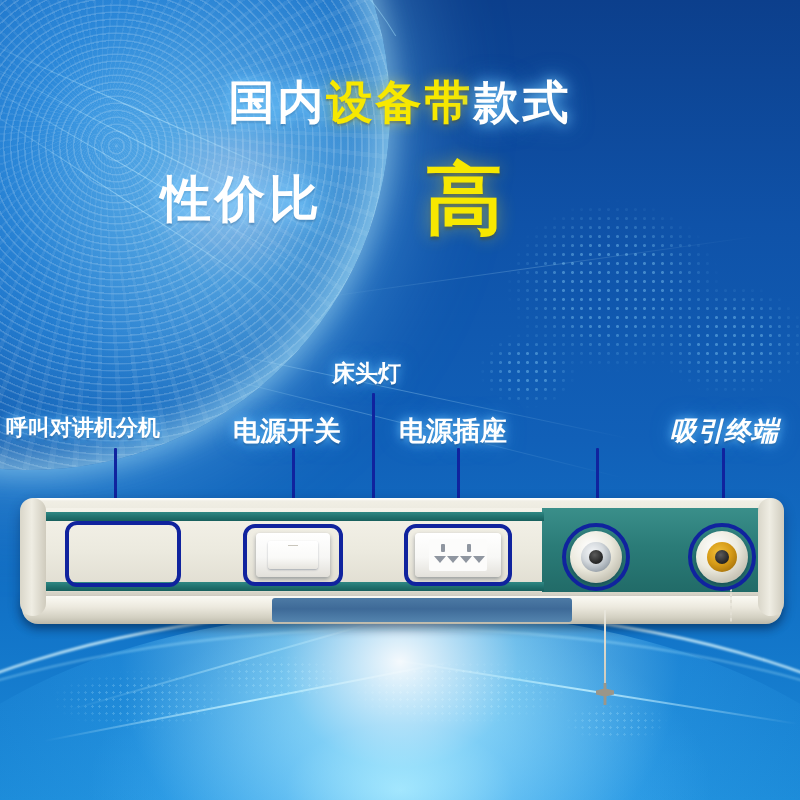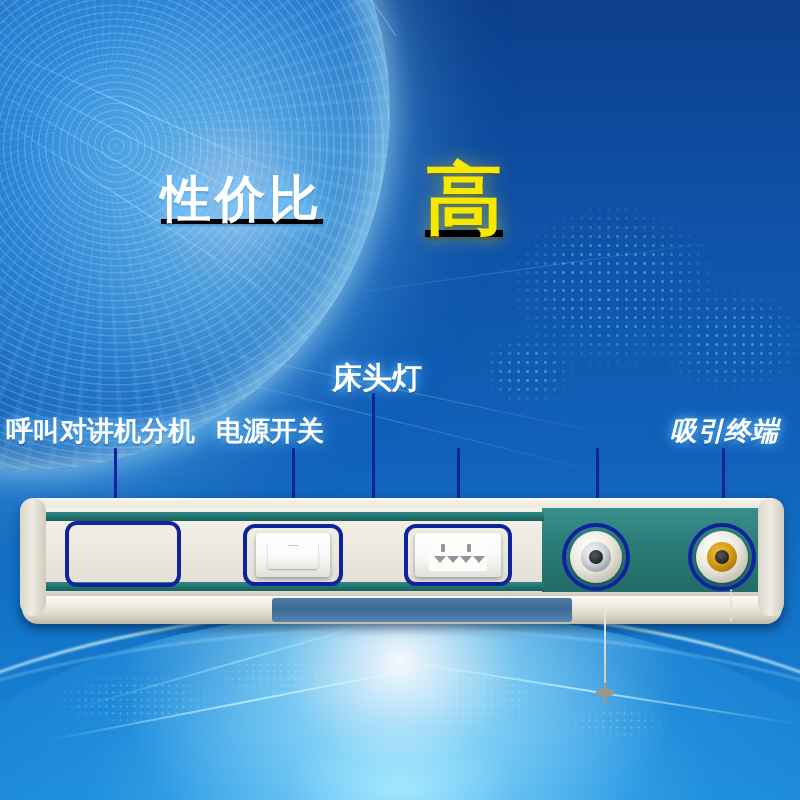--- a/index.html
+++ b/index.html
@@ -93,21 +93,21 @@
   .headline{
     position:absolute;left:0;top:78px;width:800px;text-align:center;
     font-size:46px;font-weight:bold;letter-spacing:3px;line-height:1.05;
     color:#ffffff;
     text-shadow:0 0 14px rgba(120,205,255,.95),0 0 26px rgba(90,180,255,.7),0 2px 2px rgba(0,30,70,.35);
     white-space:nowrap;
   }
   .headline .hl{color:#f7e800;text-shadow:0 0 14px rgba(255,235,60,.55),0 2px 2px rgba(60,45,0,.35);}
   .sub{
     position:absolute;left:0;top:160px;width:664px;
-    display:flex;align-items:center;justify-content:center;gap:102px;text-decoration:underline;
+    display:flex;align-items:center;justify-content:center;gap:102px;
   }
   .sub .s1{
     font-size:50px;font-weight:bold;letter-spacing:4px;color:#ffffff;
     text-shadow:0 0 16px rgba(120,205,255,.95),0 0 30px rgba(90,180,255,.6),0 2px 2px rgba(0,30,70,.35);
   }
   .sub .s2{
     font-size:78px;font-weight:bold;color:#f7e800;line-height:1;
     text-shadow:0 0 18px rgba(255,230,40,.45),0 3px 3px rgba(60,45,0,.35);
   }
 
@@ -255,29 +255,33 @@
   <div class="worldmap"></div>
 
   <div class="glowline" style="left:40px;top:700px;width:420px;transform:rotate(-11deg);"></div>
   <div class="glowline" style="left:380px;top:690px;width:420px;transform:rotate(9deg);"></div>
   <div class="glowline" style="left:60px;top:660px;width:360px;transform:rotate(-16deg);opacity:.55;"></div>
 
   <div class="bottom-glow"></div>
   <div class="bottom-arc"></div>
   <div class="bottom-arc2"></div>
 
+  <div class="headline">
+    <span>国内</span><span class="hl">设备带</span><span>款式</span>
+  </div>
 
   <div class="sub">
     <span class="s1">性价比</span>
     <span class="s2">高</span>
   </div>
 
-  <div class="label" style="left:6px;top:413px;font-size:27px;">呼叫对讲机分机</div>
-  <div class="label" style="left:332px;top:358px;font-size:30px;">床头灯</div>
-  <div class="label" style="left:216px;top:413px;font-size:27px;">电源开关</div>
+  <div class="label" style="left:6px;top:413px;font-size:22px;">呼叫对讲机分机</div>
+  <div class="label" style="left:332px;top:358px;font-size:23px;">床头灯</div>
+  <div class="label" style="left:233px;top:413px;font-size:27px;">电源开关</div>
+  <div class="label" style="left:399px;top:413px;font-size:27px;">电源插座</div>
   <div class="label" style="left:670px;top:413px;font-size:27px;font-style:italic;">吸引终端</div>
 
   <div class="lead" style="left:114px;top:448px;height:86px;"></div>
   <div class="lead" style="left:372px;top:393px;height:213px;"></div>
   <div class="lead" style="left:292px;top:448px;height:85px;"></div>
   <div class="lead" style="left:457px;top:448px;height:85px;"></div>
   <div class="lead" style="left:596px;top:448px;height:86px;"></div>
   <div class="lead" style="left:722px;top:448px;height:82px;"></div>
 
   <div class="panel-wrap">

